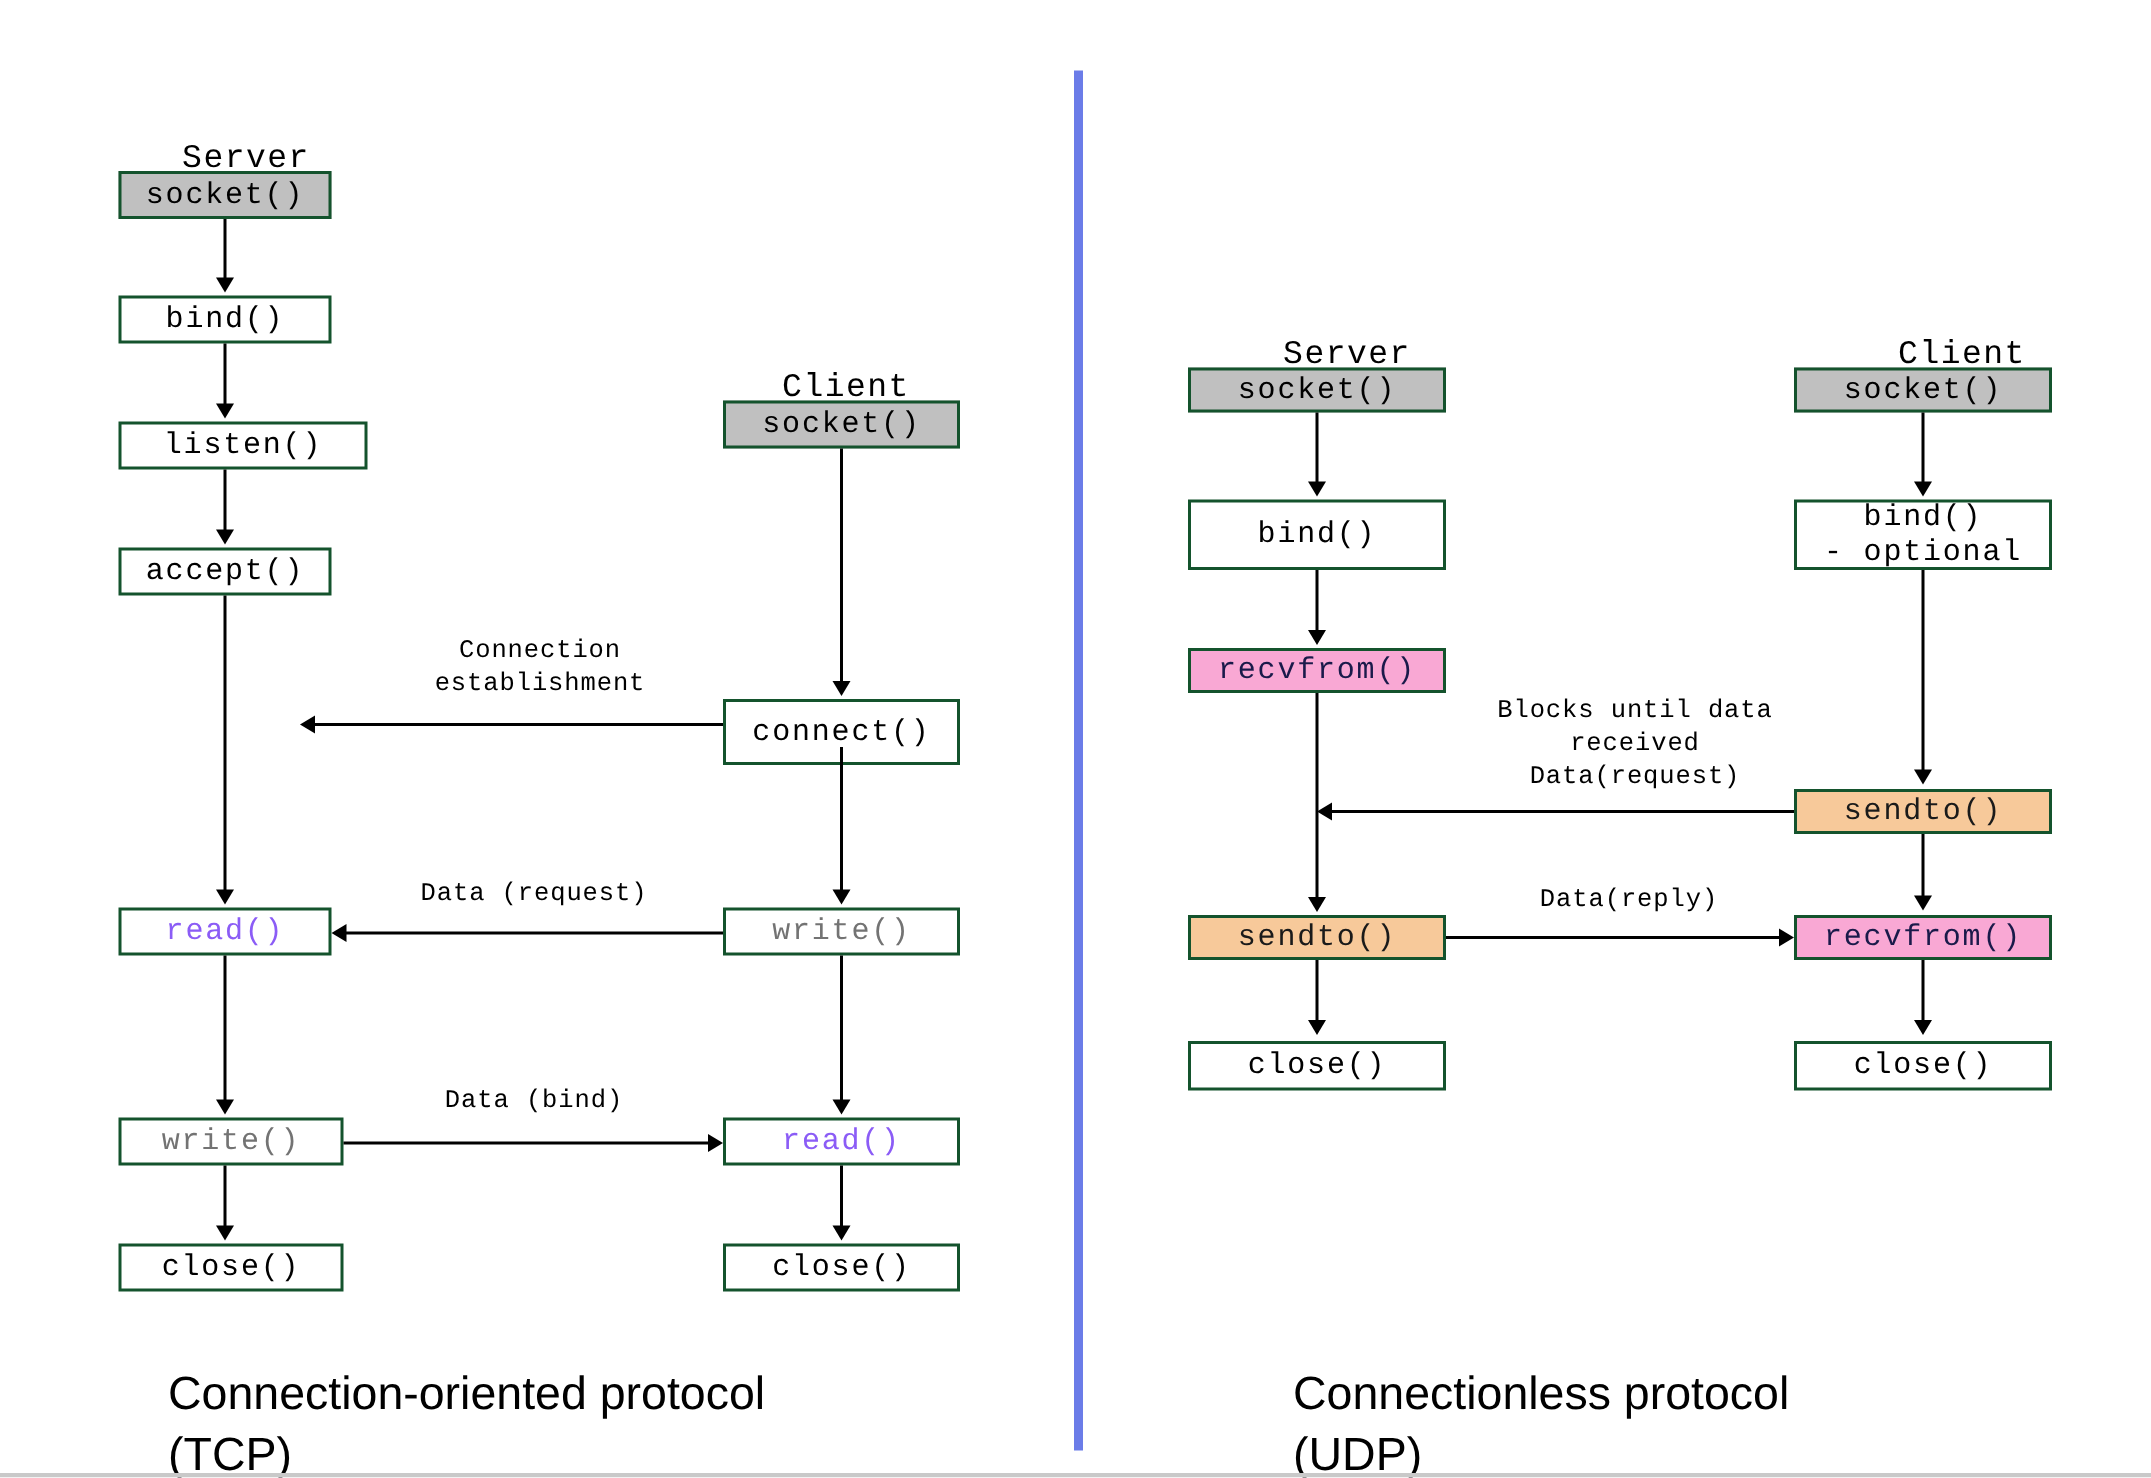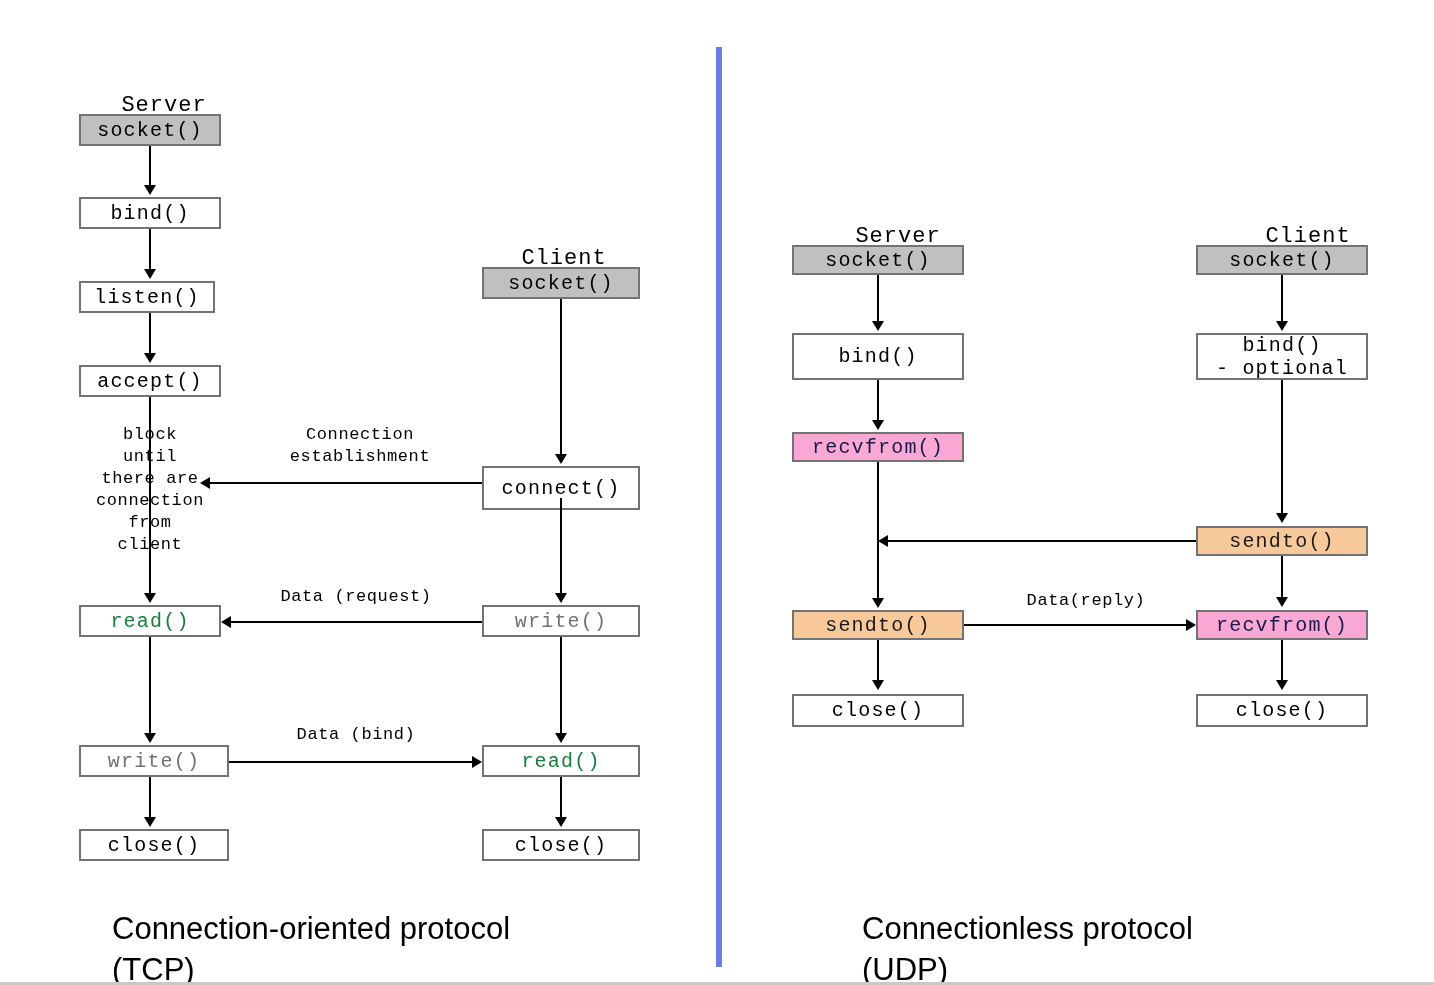--- a/index.html
+++ b/index.html
@@ -60,39 +60,39 @@
     color: #000000;
     white-space: pre-line;
   }
   #caption-tcp { left: 112px; top: 908px; }
   #caption-udp { left: 862px; top: 908px; }
 
   
   .node {
     position: absolute;
     box-sizing: border-box;
-    border: 2px solid #737373;
+    border: 2px solid #14532d;
     background: #ffffff;
     font-family: "Liberation Mono", monospace;
     font-size: 20px;
     letter-spacing: 1.2px;
     color: #000000;
     display: flex;
     flex-direction: column;
     align-items: center;
     justify-content: center;
     line-height: 23px;
     text-align: center;
     white-space: pre-line;
   }
   .node.gray   { background: #c0c0c0; }
   .node.blue   { background: #f9a8d4; color: #1a1a4a; }
   .node.orange { background: #f7c99a; color: #1a1a1a; }
   .node .txt-red  { color: #737373; }
-  .node .txt-blue { color: #15803d; }
+  .node .txt-blue { color: #8b5cf6; }
 
   
   .col-label {
     position: absolute;
     font-family: "Liberation Mono", monospace;
     font-size: 22px;
     letter-spacing: 1px;
     color: #000000;
     text-align: center;
     white-space: nowrap;
@@ -147,21 +147,21 @@
 
 <div class="slide">
 
   <div class="panel" id="panel-tcp">
 
     <div class="col-label" style="left:70px; top:9px; width:120px;">Server</div>
     <div class="col-label" style="left:470px; top:162px; width:120px;">Client</div>
 
     <div class="node gray" style="left:45px;  top:30px;  width:142px; height:32px;">socket()</div>
     <div class="node" style="left:45px;  top:113px; width:142px; height:32px;">bind()</div>
-    <div class="node" style="left:45px;  top:197px; width:136px; height:32px;">listen()</div>
+    <div class="node" style="left:45px;  top:197px; width:166px; height:32px;">listen()</div>
     <div class="node" style="left:45px;  top:281px; width:142px; height:32px;">accept()</div>
     <div class="node" style="left:45px;  top:521px; width:142px; height:32px;">
       <span class="txt-blue">read()</span>
     </div>
     <div class="node" style="left:45px;  top:661px; width:150px; height:32px;">
       <span class="txt-red">write()</span>
     </div>
     <div class="node" style="left:45px;  top:745px; width:150px; height:32px;">close()</div>
 
     <div class="node gray" style="left:448px; top:183px; width:158px; height:32px;">socket()</div>
@@ -206,26 +206,20 @@
 
     <div class="hline" style="left:174px; top:398px; width:274px;"></div>
     <div class="head left" style="left:166px; top:393px;"></div>
 
     <div class="hline" style="left:195px; top:537px; width:253px;"></div>
     <div class="head left" style="left:187px; top:532px;"></div>
 
     <div class="hline" style="left:195px; top:677px; width:245px;"></div>
     <div class="head right" style="left:438px; top:672px;"></div>
 
-    <div class="annot" style="left:38px; top:340px; width:156px;">block
-until
-there are
-connection
-from
-client</div>
     <div class="annot" style="left:238px; top:340px; width:176px;">Connection
 establishment</div>
     <div class="annot" style="left:222px; top:502px; width:200px;">Data (request)</div>
     <div class="annot" style="left:232px; top:640px; width:180px;">Data (bind)</div>
   </div>
 
   <div class="panel" id="panel-udp">
 
     <div class="col-label" style="left:40px;  top:8px; width:160px;">Server</div>
     <div class="col-label" style="left:440px; top:8px; width:180px;">Client</div>
@@ -266,20 +260,23 @@
 
     <div class="vline" style="left:503px; top:424px; height:42px;"></div>
     <div class="head down" style="left:498px; top:464px;"></div>
 
     <div class="hline" style="left:108px; top:324px; width:310px;"></div>
     <div class="head left" style="left:100px; top:319px;"></div>
 
     <div class="hline" style="left:186px; top:408px; width:224px;"></div>
     <div class="head right" style="left:408px; top:403px;"></div>
 
+    <div class="annot" style="left:192px; top:248px; width:240px;">Blocks until data
+received
+Data(request)</div>
     <div class="annot" style="left:218px; top:374px; width:180px;">Data(reply)</div>
   </div>
 
   <div class="divider"></div>
 
   <div class="caption" id="caption-tcp">Connection-oriented protocol
 (TCP)</div>
   <div class="caption" id="caption-udp">Connectionless protocol
 (UDP)</div>
 

